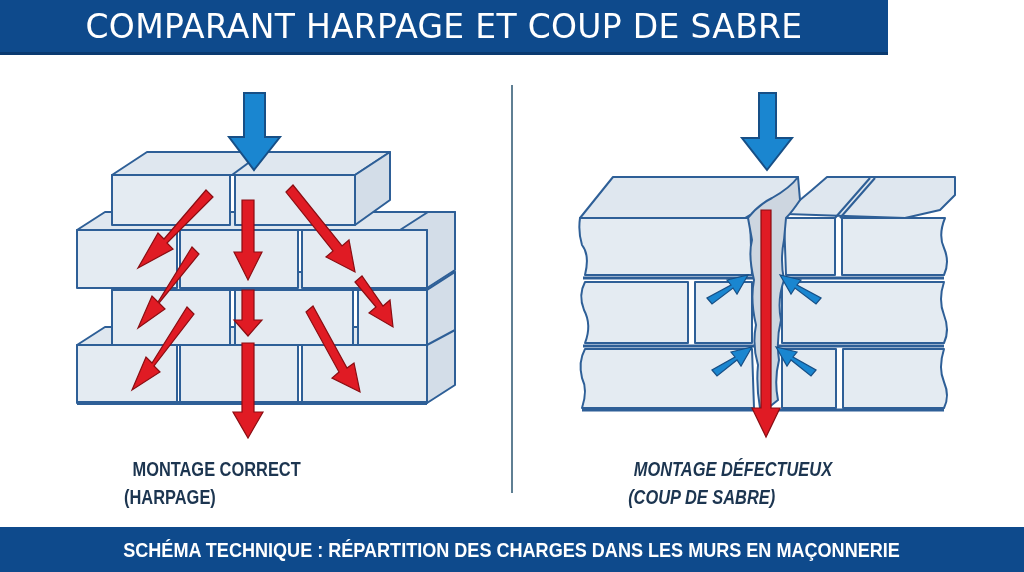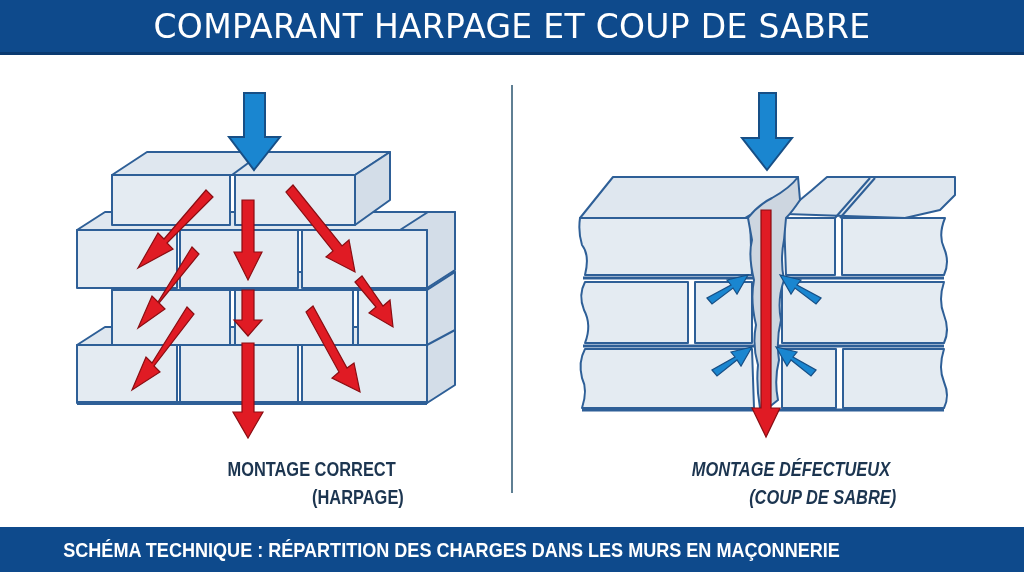--- a/index.html
+++ b/index.html
@@ -1,23 +1,23 @@
 <!DOCTYPE html>
 <html><head>
 <meta charset="utf-8">
 <style>
   html, body { margin:0; padding:0; }
   body { width:1024px; height:572px; background:#ffffff; position:relative; overflow:hidden; font-family:"Liberation Sans", sans-serif; }
-  .title-bar { position:absolute; left:0; top:0; width:1024px; height:52px; background:#0e4a8c; border-bottom:3px solid #0a3a70; display:flex; align-items:center; justify-content:center; }
+  .title-bar { position:absolute; left:0; top:0; width:888px; height:52px; background:#0e4a8c; border-bottom:3px solid #0a3a70; display:flex; align-items:center; justify-content:center; }
   .title-bar h1 { margin:0; color:#ffffff; font-family:"DejaVu Sans", sans-serif; font-weight:normal; font-size:33px; letter-spacing:0.3px; }
-  .footer-bar { position:absolute; left:0; top:527px; width:1024px; height:45px; background:#0e4a8c; display:flex; align-items:center; justify-content:flex-start; }
+  .footer-bar { position:absolute; left:0; top:527px; width:1024px; height:45px; background:#0e4a8c; display:flex; align-items:center; justify-content:center; }
   .footer-bar span { color:#ffffff; font-family:"Liberation Sans", sans-serif; font-weight:bold; font-size:21px; transform:scaleX(0.86); white-space:nowrap; display:inline-block; }
   .divider { position:absolute; left:511px; top:85px; width:2px; height:408px; background:#5f7f93; }
   .panel-svg { position:absolute; top:60px; }
-  .caption { position:absolute; top:455px; width:300px; text-align:right; color:#1c3550; font-weight:bold; font-size:20px; line-height:28px; }
+  .caption { position:absolute; top:455px; width:300px; text-align:left; color:#1c3550; font-weight:bold; font-size:20px; line-height:28px; }
   .caption div { display:inline-block; transform:scaleX(0.82); white-space:nowrap; }
 </style>
 </head>
 <body>
 
 <div class="title-bar">
   <h1>COMPARANT HARPAGE ET COUP DE SABRE</h1>
 </div>
 
 <svg class="panel-svg" style="left:60px;" width="420" height="390" viewBox="60 60 420 390" xmlns="http://www.w3.org/2000/svg">

